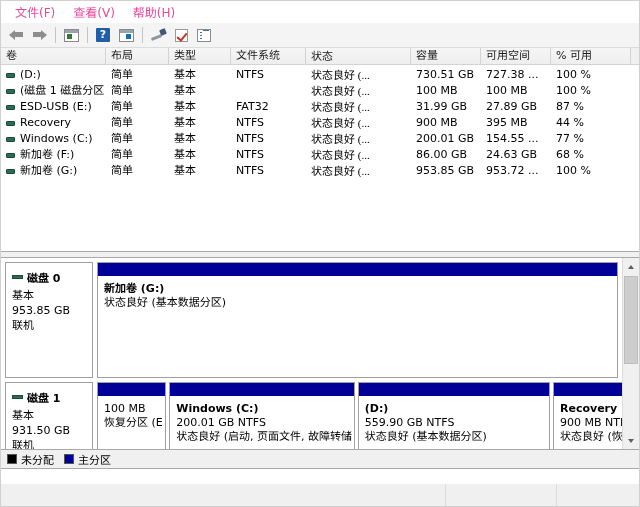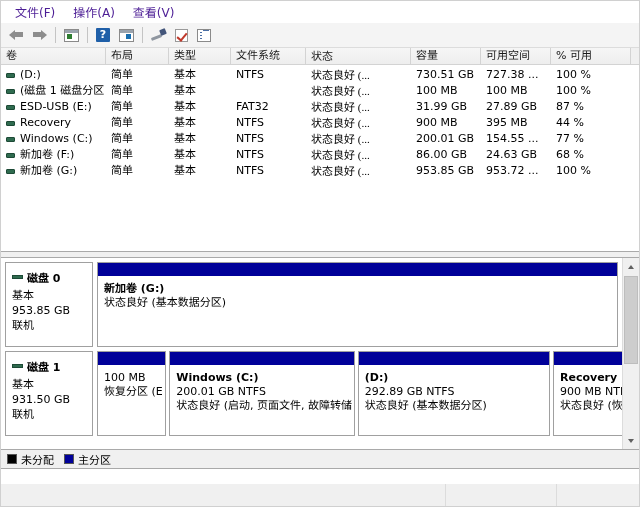--- a/index.html
+++ b/index.html
@@ -89,21 +89,21 @@
   .menubar {
     height: 22px;
     display: flex;
     align-items: center;
     padding-left: 6px;
     background: #ffffff;
     font-size: 12px;
   }
   .menu-item {
     padding: 2px 10px 3px 8px;
-    color: #4c1d95;
+    color: #ec4899;
     white-space: nowrap;
   }
 
   
   .toolbar {
     height: 24px;
     display: flex;
     align-items: center;
     padding-left: 4px;
     background: #f4f4f4;
@@ -314,21 +314,21 @@
     border-bottom: 1px solid #a9a9a9;
   }
   .gscroll-area {
     position: absolute;
     left: 0; top: 0; right: 17px; bottom: 0;
     overflow: hidden;
   }
   .diskrow {
     position: relative;
     display: flex;
-    height: 85px;
+    height: 116px;
     margin: 4px 4px 0 4px;
   }
   .diskinfo {
     width: 88px;
     border: 1px solid #a0a0a0;
     background: #ffffff;
     box-sizing: border-box;
     padding: 6px 0 0 6px;
     flex: none;
   }
@@ -457,22 +457,22 @@
   .sb-p2 { width: 82px; height: 22px; }
 </style>
 </head>
 <body>
 
 <div id="app">
 
 
   <div class="menubar">
     <div class="menu-item">文件(F)</div>
-    <div class="menu-item">操作(A)</div>
     <div class="menu-item">查看(V)</div>
+    <div class="menu-item">帮助(H)</div>
   </div>
 
   <div class="toolbar">
     <div class="tb-btn">
       <span class="arrow-ic left">
           <b></b>
           <i></i>
         </span>
     </div>
     <div class="tb-btn">
@@ -675,21 +675,21 @@
             <div class="pbody">
               <div class="pname">Windows  (C:)</div>
               <div class="pline">200.01 GB NTFS</div>
               <div class="pline">状态良好 (启动, 页面文件, 故障转储</div>
             </div>
           </div>
           <div class="part" style="flex:0 0 36.9%;">
             <div class="cap"></div>
             <div class="pbody">
               <div class="pname">(D:)</div>
-              <div class="pline">292.89 GB NTFS</div>
+              <div class="pline">559.90 GB NTFS</div>
               <div class="pline">状态良好 (基本数据分区)</div>
             </div>
           </div>
           <div class="part" style="flex:0 0 14.2%;">
             <div class="cap"></div>
             <div class="pbody">
               <div class="pname">Recovery</div>
               <div class="pline">900 MB NTFS</div>
               <div class="pline">状态良好 (恢复分区</div>
             </div>

